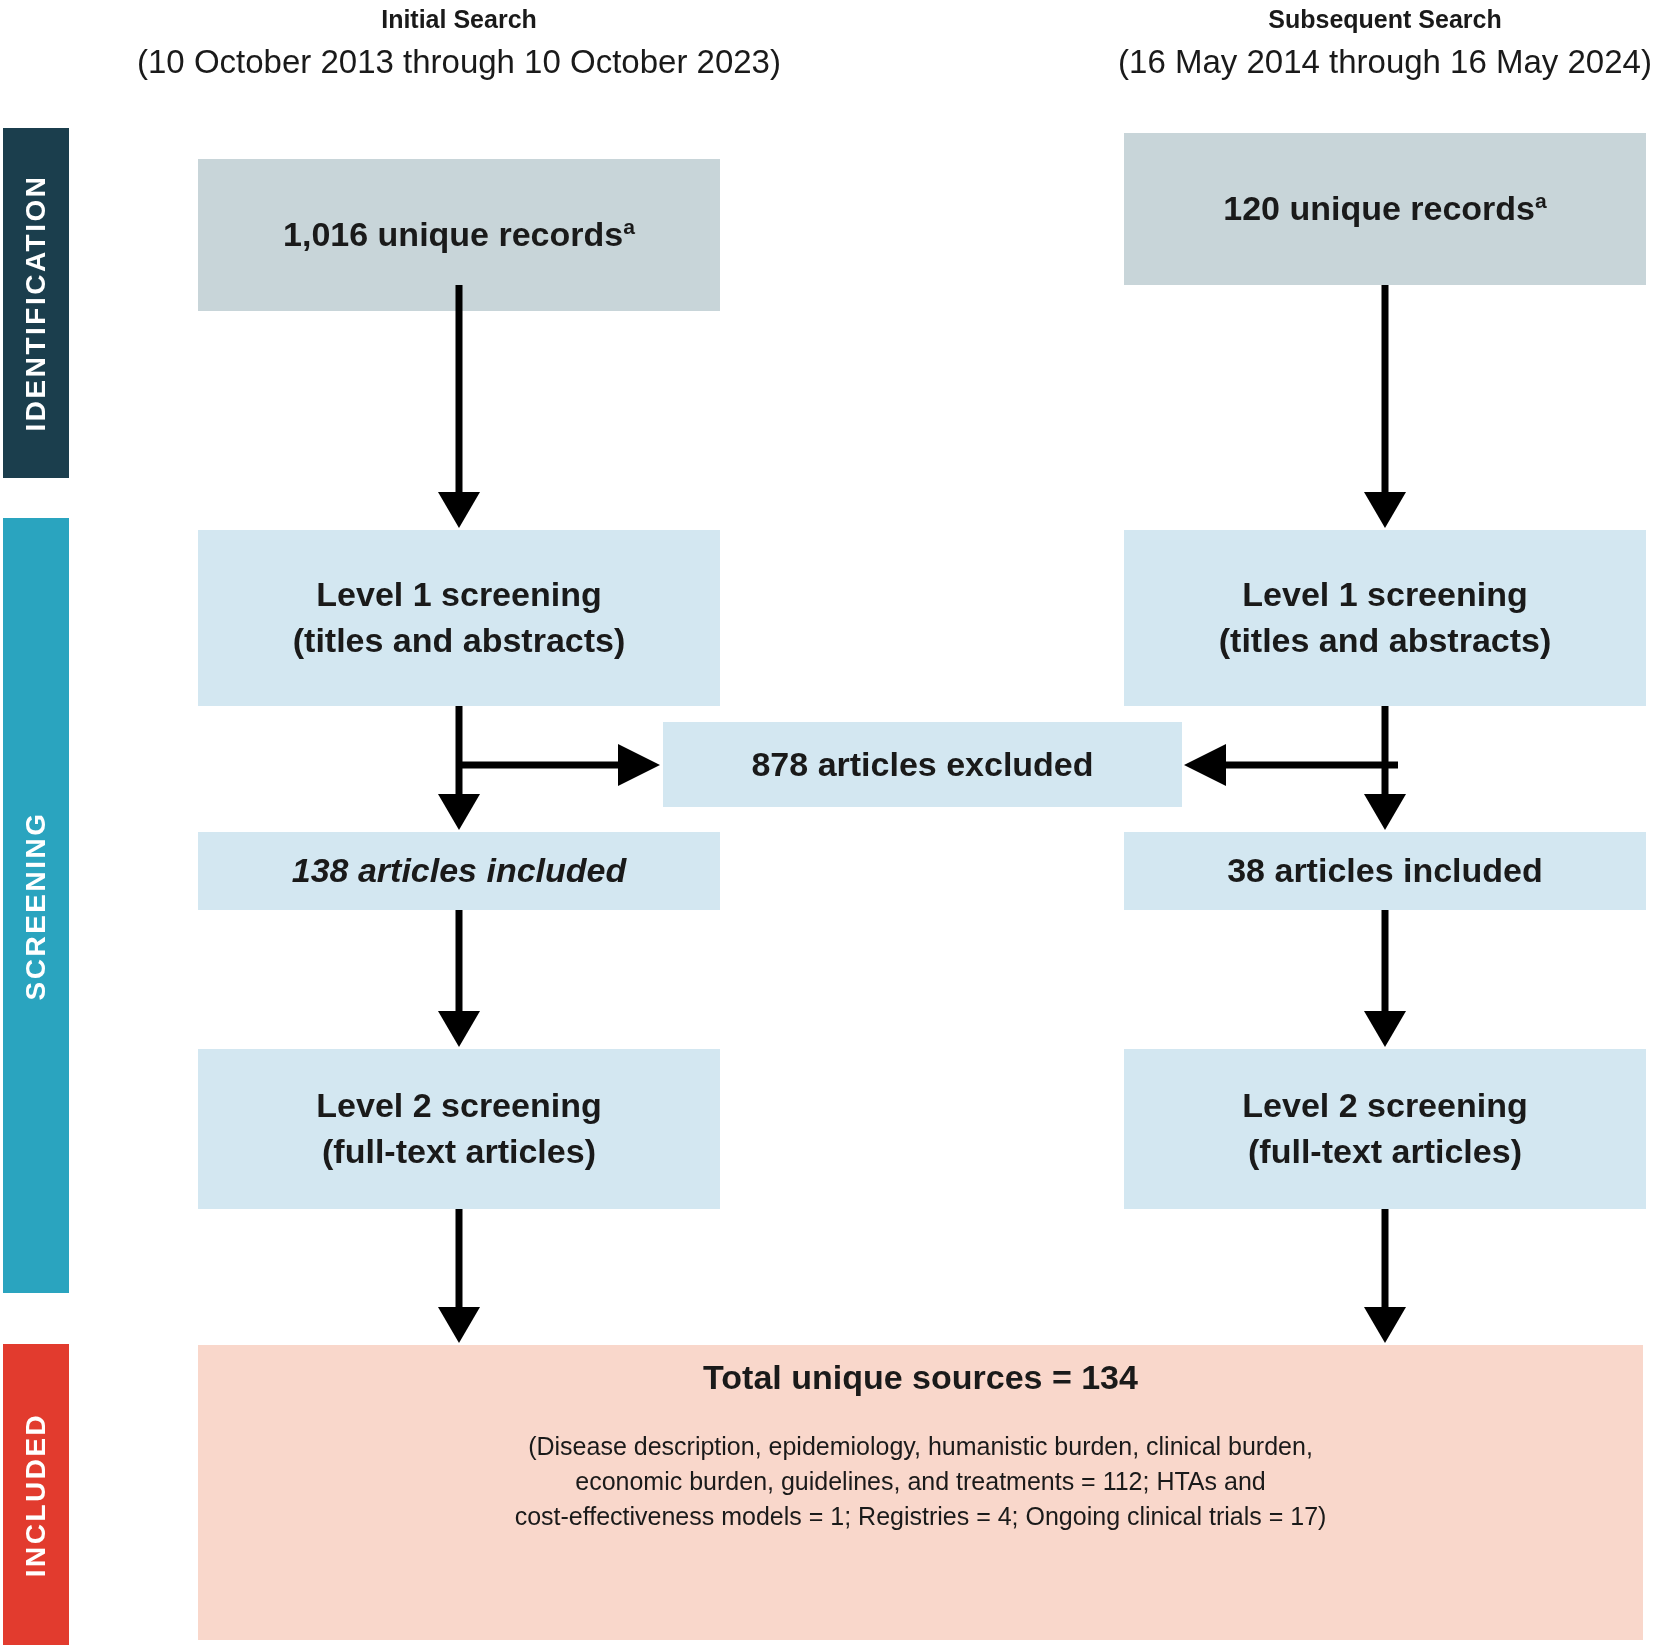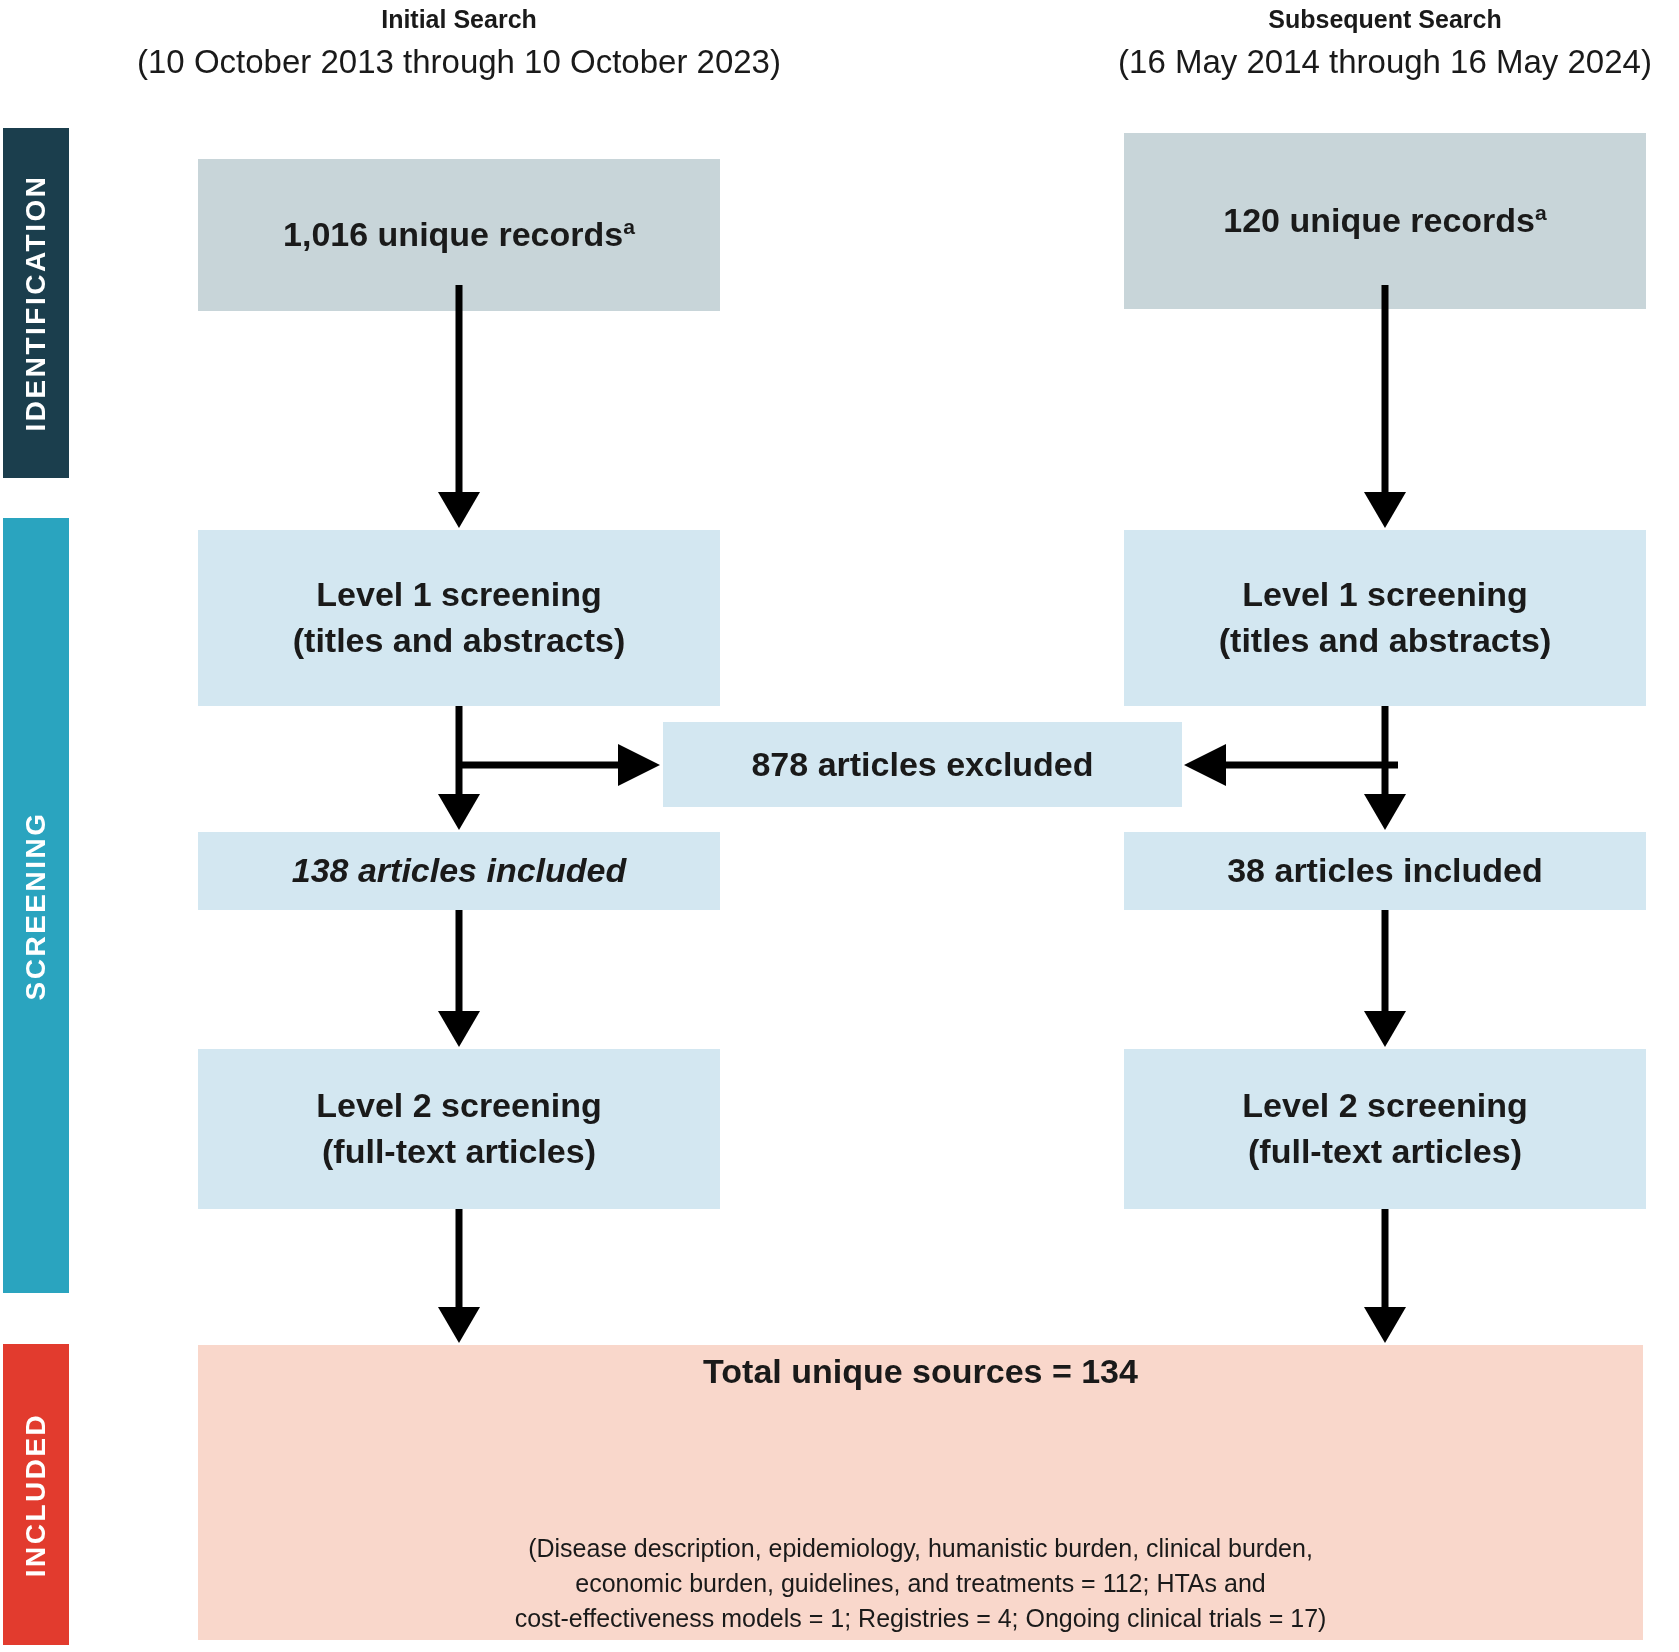--- a/index.html
+++ b/index.html
@@ -38,32 +38,32 @@
   
   .box{
     position:absolute;
     display:flex;flex-direction:column;align-items:center;justify-content:center;
     text-align:center;
     font-weight:bold;
     font-size:34px;
     line-height:1.35;
   }
   .box-records-left  {left:198px; top:133px; width:522px; height:152px;margin-top:26px;}
-  .box-records-right {left:1124px;top:133px; width:522px; height:176px;}
+  .box-records-right {left:1124px;top:133px; width:522px; height:152px;}
   .box-l1-left       {left:198px; top:530px; width:522px; height:176px;}
   .box-l1-right      {left:1124px;top:530px; width:522px; height:176px;}
   .box-excluded      {left:663px; top:722px; width:519px; height:85px;align-items:center;}
   .box-inc-left      {left:198px; top:832px; width:522px; height:78px;}
   .box-inc-right     {left:1124px;top:832px; width:522px; height:78px;}
   .box-l2-left       {left:198px; top:1049px;width:522px; height:160px;}
   .box-l2-right      {left:1124px;top:1049px;width:522px; height:160px;}
   .box-total{
     left:198px;top:1345px;width:1445px;height:295px;
-    justify-content:space-between;
-    padding:4px 40px;box-sizing:border-box;
+    justify-content:flex-start;
+    padding:10px 40px;box-sizing:border-box;
   }
   .box-total .total-title{font-size:34px;font-weight:bold;margin-bottom:28px;}
   .box-total .total-detail{font-size:25px;font-weight:normal;line-height:1.4;}
   sup.fn{font-size:0.62em;vertical-align:super;line-height:0;}
 
   
   svg.arrows{position:absolute;left:0;top:0;pointer-events:none;}
 </style>
 </head>
 <body>

